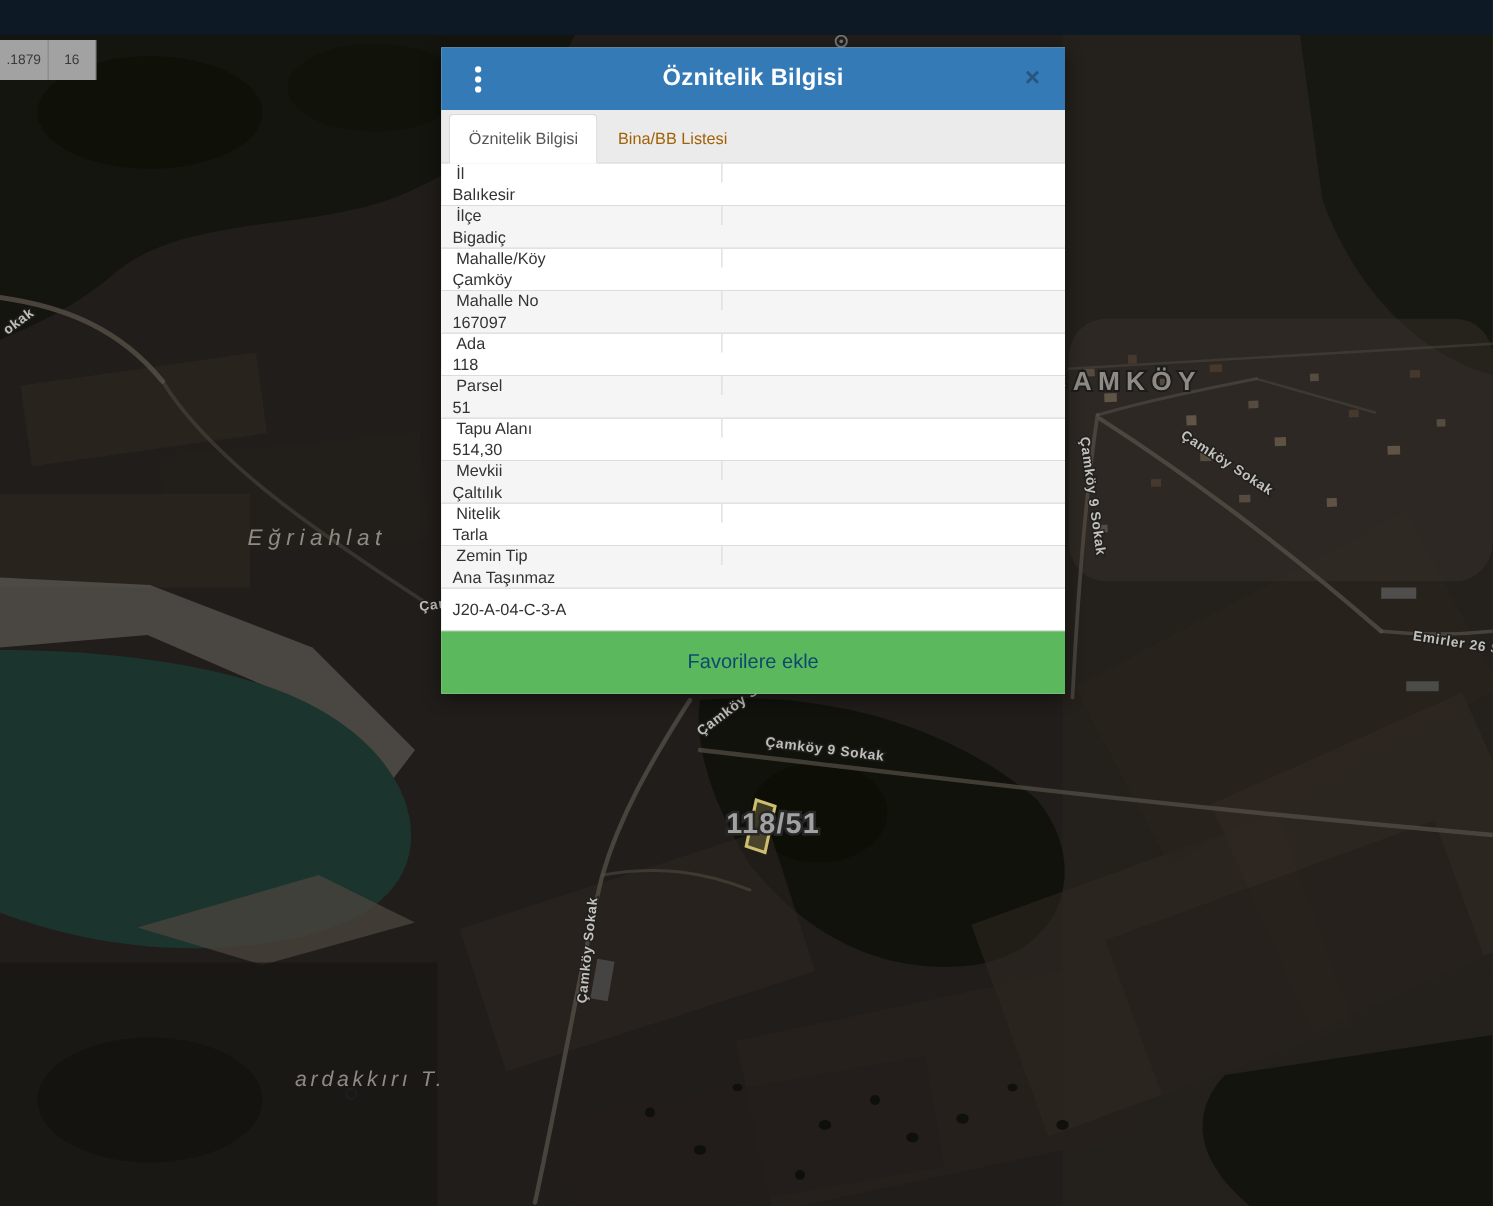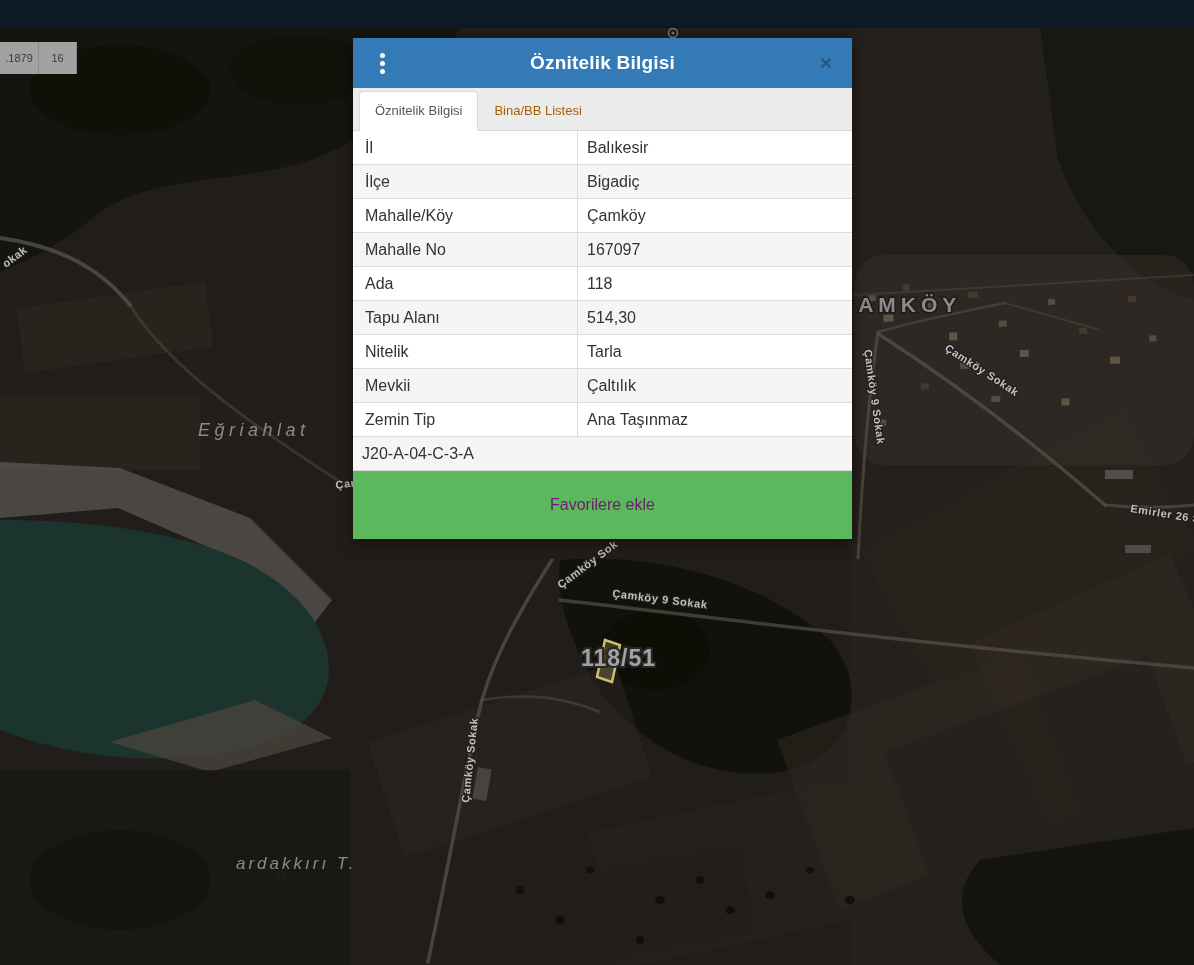--- a/index.html
+++ b/index.html
@@ -8,21 +8,21 @@
 
   
   .map-wrap { position:absolute; inset:0; }
   .map-wrap svg { position:absolute; left:0; top:0; }
 
   
   .topbar { position:absolute; left:0; top:0; width:1194px; height:28px;
             background:#0d1a26; z-index:5; }
 
   
-  .coord-strip { position:absolute; left:0; top:42px; display:flex; z-index:6; }
+  .coord-strip { position:absolute; left:0; top:32px; display:flex; z-index:6; }
   .coord-box { height:32px; background:#a2a2a2; color:#3a3a3a; font-size:11px;
                display:flex; align-items:center; justify-content:center;
                border-right:1px solid #8b8b8b; }
   .coord-box.c1 { width:39px; }
   .coord-box.c2 { width:38px; }
 
   
   .modal { position:absolute; left:353px; top:38px; width:499px; z-index:10;
            background:#fff; box-shadow:0 4px 14px rgba(0,0,0,.45); }
   .modal-header { height:50px; background:#337ab7; display:flex; align-items:center;
@@ -40,27 +40,27 @@
   .tabbar { height:43px; background:#ebebeb; border-bottom:1px solid #d9d9d9;
             display:flex; align-items:flex-end; padding-left:6px; }
   .tab { font-size:13px; padding:11px 15px 12px; cursor:pointer; border:1px solid transparent;
          border-bottom:none; background:none; }
   .tab.active { background:#fff; border-color:#d9d9d9; color:#555;
                 border-radius:4px 4px 0 0; margin-bottom:-1px; border-bottom:1px solid #fff; }
   .tab.inactive { color:#a16207; }
 
   .attr-table { background:#fff; }
   .attr-row { display:flex; height:34px; border-bottom:1px solid #dcdcdc;
-              font-size:16px; color:#333; }
+              font-size:13px; color:#333;flex-direction:column; }
   .attr-row:nth-child(even) { background:#f5f5f5; }
   .attr-row .lbl { width:225px; border-right:1px solid #dcdcdc; display:flex;
                    align-items:center; padding-left:12px; }
   .attr-row .val { flex:1; display:flex; align-items:center; padding-left:9px;text-align:center; }
 
-  .fav-btn { width:100%; height:68px; background:#5cb85c; border:none; color:#701a75;
+  .fav-btn { width:100%; height:50px; background:#5cb85c; border:none; color:#0c4a6e;
              font-size:16px; cursor:pointer; font-family:"Liberation Sans",sans-serif; }
 
   
   .street-label { font-family:"Liberation Sans",sans-serif; font-size:11px; font-weight:bold;
                   fill:#d9d6d0; stroke:#1f1f1f; stroke-width:2.4px; paint-order:stroke;
                   letter-spacing:.6px; opacity:.88; }
   .place-label { font-family:"Liberation Sans",sans-serif; fill:#8f8a84; }
   .parcel-label { font-family:"Liberation Sans",sans-serif; font-size:23px; font-weight:bold;
                   fill:#a2a2a2; stroke:#262626; stroke-width:4px; paint-order:stroke;
                   letter-spacing:1px; }
@@ -226,32 +226,36 @@
     </div>
     <div class="attr-row">
       <div class="lbl">Mahalle No</div>
       <div class="val">167097</div>
     </div>
     <div class="attr-row">
       <div class="lbl">Ada</div>
       <div class="val">118</div>
     </div>
     <div class="attr-row">
+      <div class="lbl">Parsel</div>
+      <div class="val">51</div>
+    </div>
+    <div class="attr-row">
       <div class="lbl">Tapu Alanı</div>
       <div class="val">514,30</div>
     </div>
     <div class="attr-row">
+      <div class="lbl">Mevkii</div>
+      <div class="val">Çaltılık</div>
+    </div>
+    <div class="attr-row">
       <div class="lbl">Nitelik</div>
       <div class="val">Tarla</div>
     </div>
     <div class="attr-row">
-      <div class="lbl">Mevkii</div>
-      <div class="val">Çaltılık</div>
-    </div>
-    <div class="attr-row">
       <div class="lbl">Zemin Tip</div>
       <div class="val">Ana Taşınmaz</div>
     </div>
     <div class="attr-row">
       <div class="val">J20-A-04-C-3-A</div>
     </div>
   </div>
 
   <button class="fav-btn">Favorilere ekle</button>
 </div>

